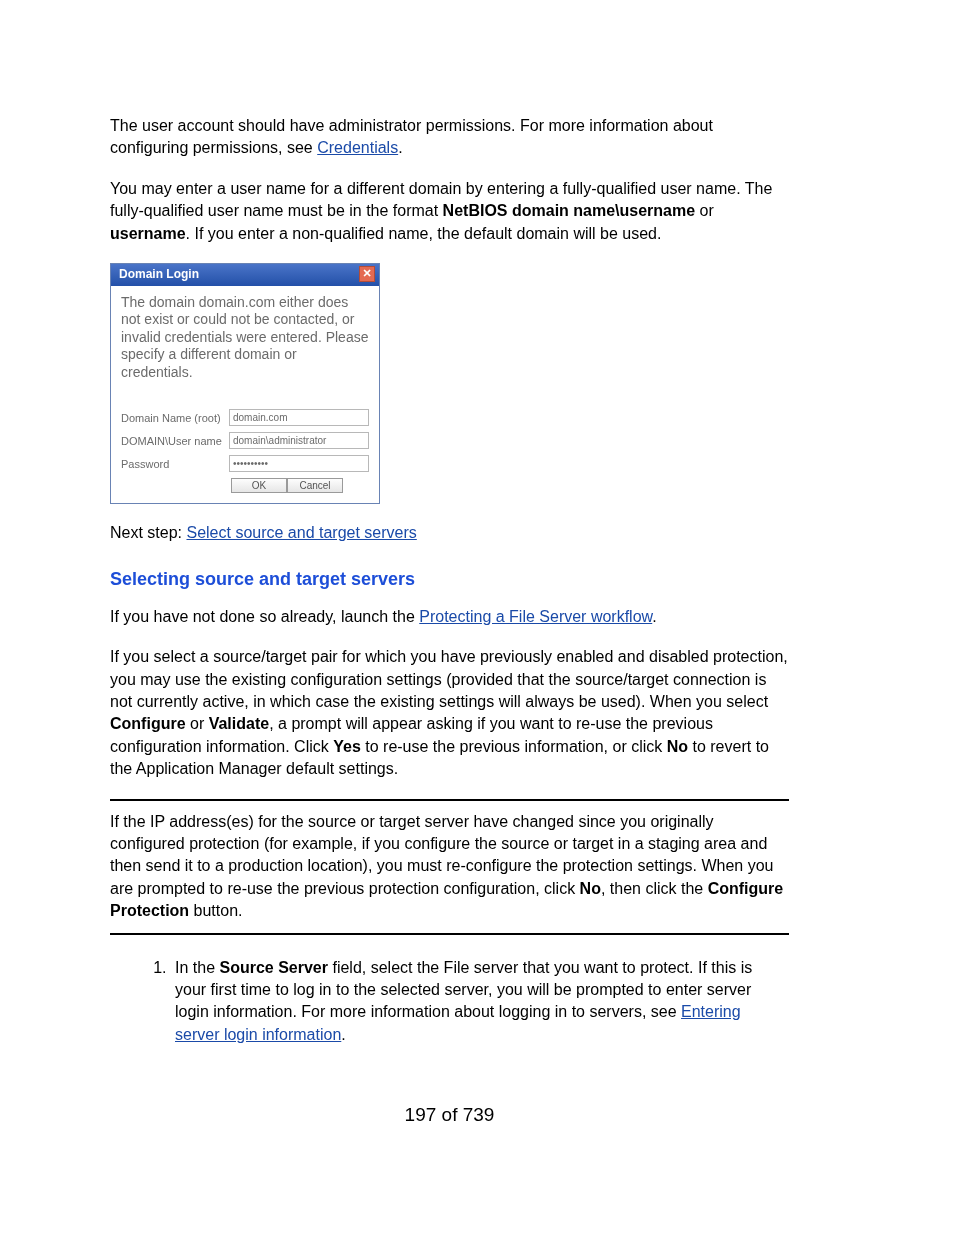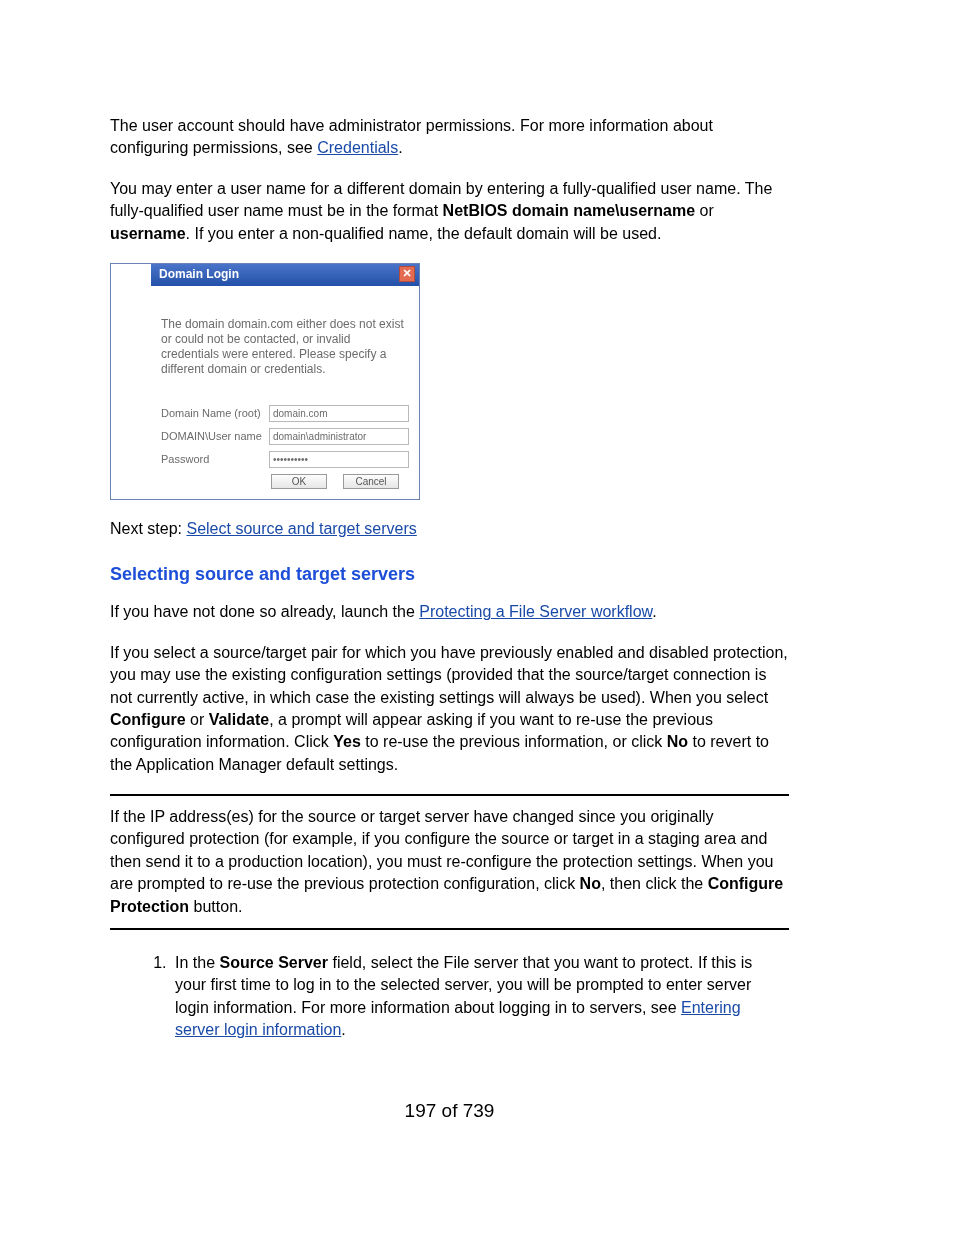--- a/index.html
+++ b/index.html
@@ -32,21 +32,20 @@
   }
 
   
   .dialog {
     width: 268px;
     border: 1px solid #6983b4;
     background: #fff;
     margin: 8px 0 18px 0;
     font-size: 10px;
     color: #6b6b6b;
-    padding-left: 40px;
   }
   .dialog-titlebar {
     background: linear-gradient(#4a74c8, #2350a8);
     color: #fff;
     font-weight: bold;
     font-size: 12px;
     padding: 2px 4px 4px 8px;
     display: flex;
     align-items: center;
     justify-content: space-between;
@@ -61,25 +60,24 @@
     align-items: center;
     justify-content: center;
     font-size: 11px;
     font-weight: bold;
     line-height: 1;
   }
   .dialog-body {
     padding: 8px 10px 10px 10px;
   }
   .dialog-msg {
-    font-size: 12px;
+    font-size: 14px;
     color: #6b6b6b;
     line-height: 1.25;
     margin-bottom: 28px;
-    margin-top: 23px;
   }
   .dialog-row {
     display: flex;
     align-items: center;
     margin-bottom: 6px;
   }
   .dialog-label {
     width: 110px;
     font-size: 11px;
     color: #6b6b6b;
@@ -89,21 +87,21 @@
     font-size: 10px;
     border: 1px solid #b8b8b8;
     padding: 1px 3px;
     height: 13px;
     color: #6b6b6b;
     background: #fff;
   }
   .dialog-buttons {
     display: flex;
     justify-content: flex-start;
-    gap: 16px;
+    gap: 0;
     margin-top: 6px;
     margin-left: 110px;
   }
   .dialog-btn {
     font-size: 10px;
     padding: 1px 0;
     width: 54px;
     text-align: center;
     border: 1px solid #9a9a9a;
     background: linear-gradient(#fdfdfd, #e6e6e6);

